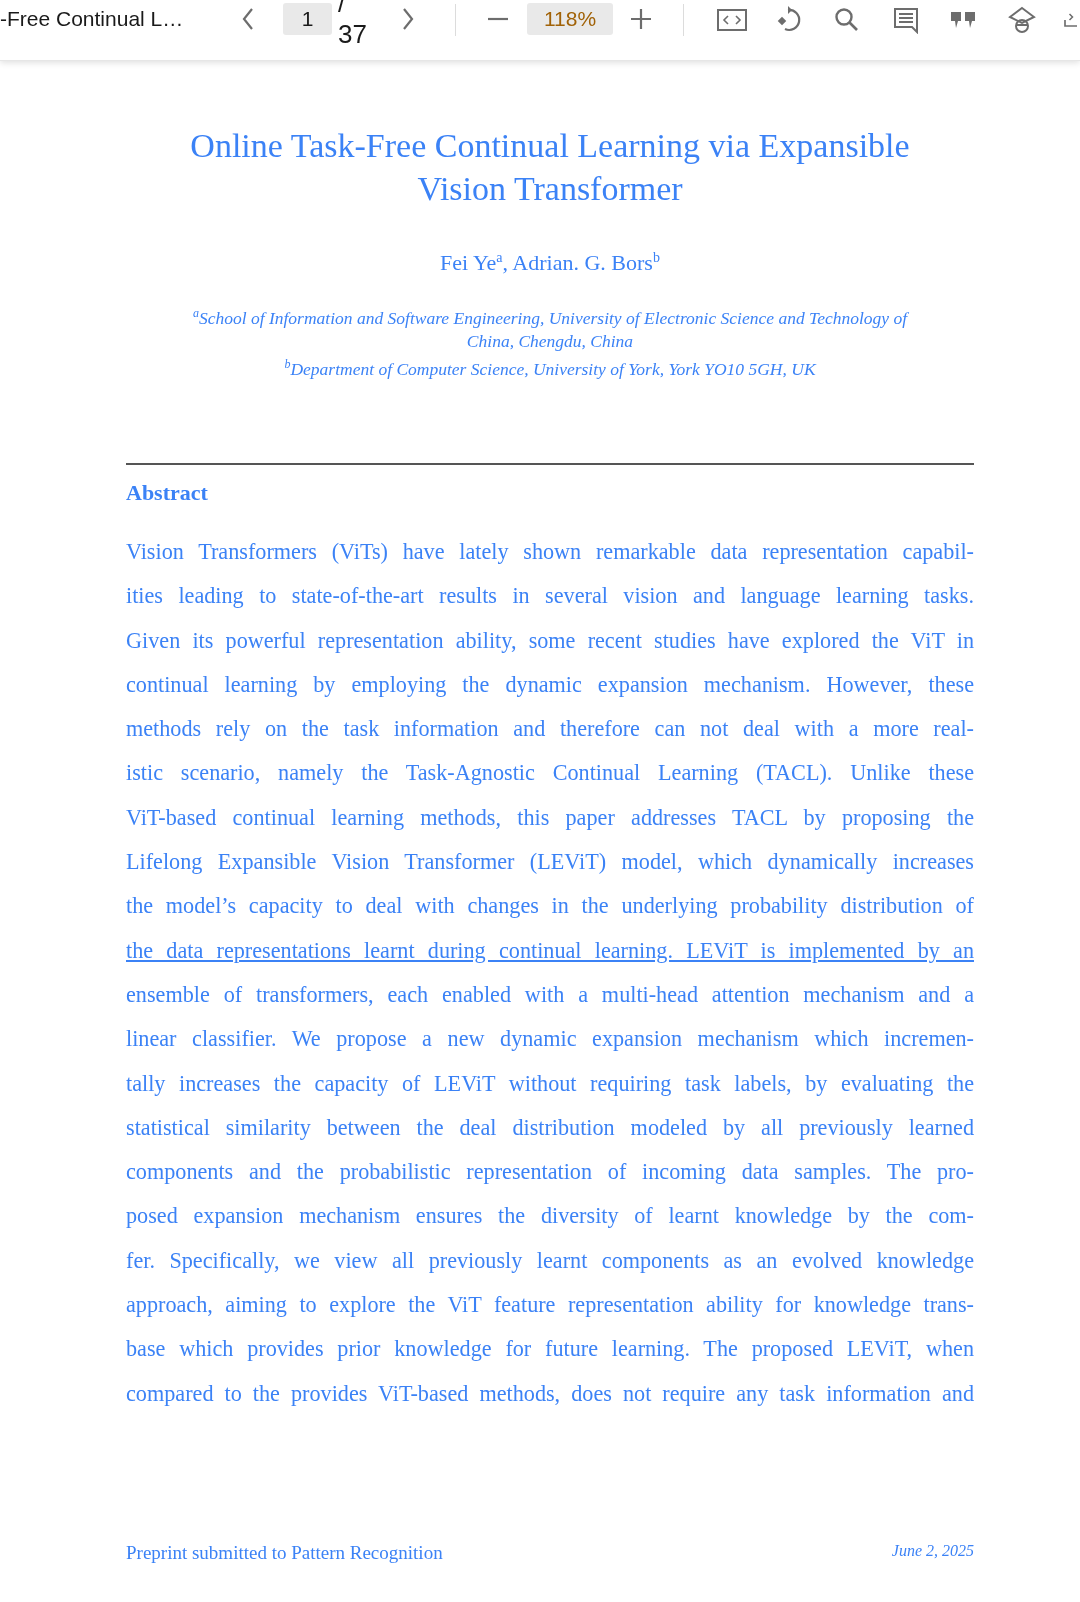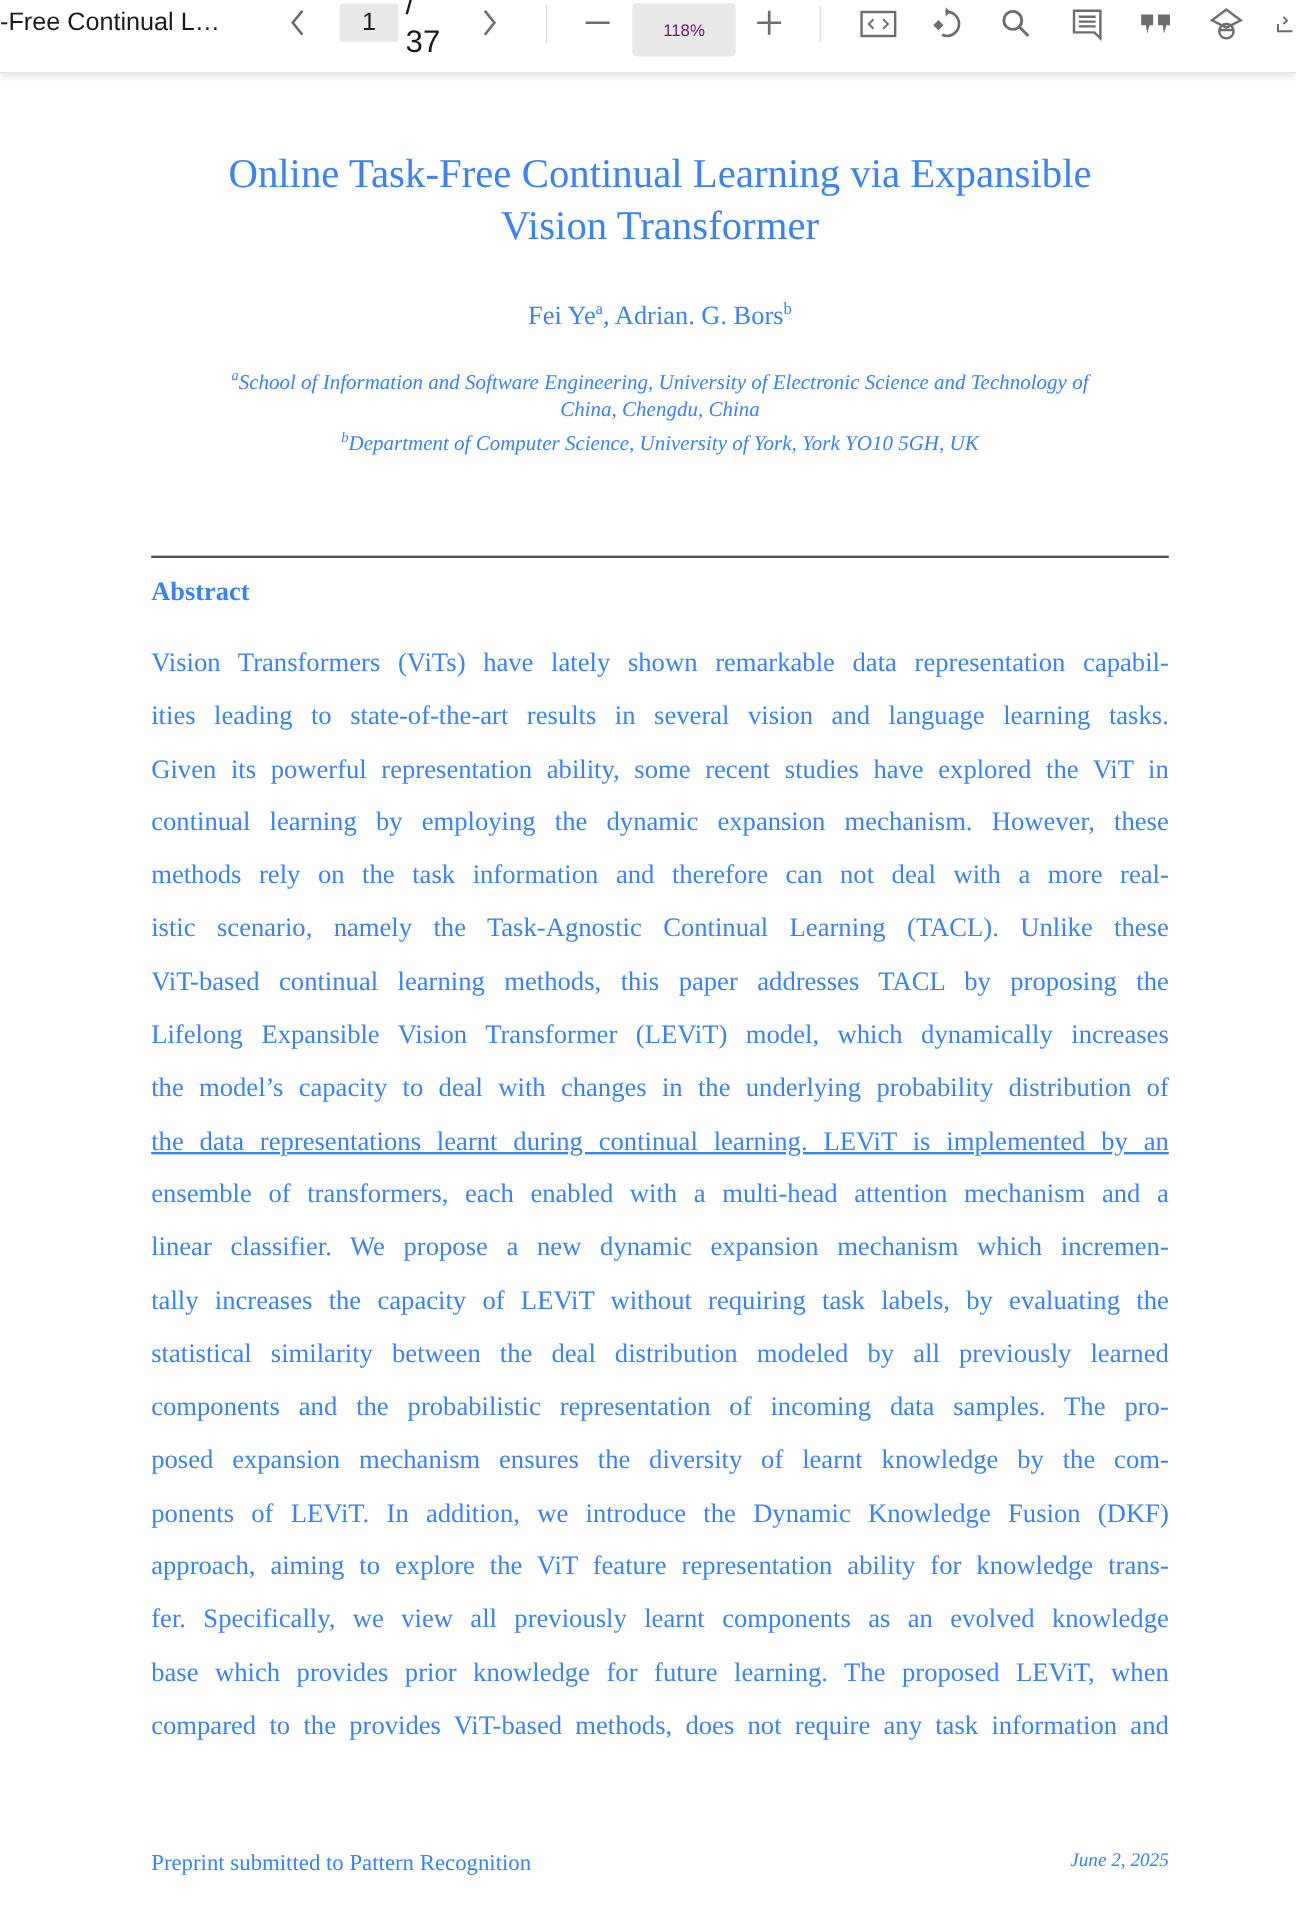--- a/index.html
+++ b/index.html
@@ -19,23 +19,23 @@
   .tb-item { position: absolute; top: 0; height: 38px; display: flex; align-items: center; justify-content: center; }
   .doc-title { left: 0; font-size: 21px; color: #1a1a1a; white-space: nowrap; }
   .page-input {
     position: absolute; top: 3px; left: 283px; width: 49px; height: 32px;
     background: #e9e9e9; border-radius: 3px;
     font-size: 21px; color: #1a1a1a; display: flex; align-items: center; justify-content: center;
   }
   .page-total { font-size: 26px; color: #1a1a1a; }
   .sep { position: absolute; top: 4px; width: 1px; height: 32px; background: #dcdcdc; }
   .zoom-val {
-    position: absolute; top: 3px; left: 527px; width: 86px; height: 44px;
+    position: absolute; top: 3px; left: 527px; width: 86px; height: 32px;
     background: #e9e9e9; border-radius: 3px;
-    font-size: 14px; color: #701a75; display: flex; align-items: center; justify-content: center;
+    font-size: 21px; color: #a16207; display: flex; align-items: center; justify-content: center;
   }
   .icon-btn { position: absolute; top: 3px; width: 36px; height: 34px; display: flex; align-items: center; justify-content: center; }
   .icon-btn svg { display: block; }
 
   .page {
     position: absolute; left: 0; top: 60px; width: 1080px; height: 1270px;
     font-family: "Liberation Serif", serif; color: #3b82f6;
   }
   .title {
     position: absolute; left: 0; width: 1100px; top: 64px;
@@ -181,22 +181,21 @@
       <div class="abstract-line" style="white-space: nowrap; display: block;"><span>ViT-based continual learning methods, this paper addresses TACL by proposing the</span></div>
       <div class="abstract-line" style="white-space: nowrap; display: block;"><span>Lifelong Expansible Vision Transformer (LEViT) model, which dynamically increases</span></div>
       <div class="abstract-line" style="white-space: nowrap; display: block;"><span>the model’s capacity to deal with changes in the underlying probability distribution of</span></div>
       <div class="abstract-line" style="white-space: nowrap; display: block; text-decoration: underline;"><span>the data representations learnt during continual learning. LEViT is implemented by an</span></div>
       <div class="abstract-line" style="white-space: nowrap; display: block;"><span>ensemble of transformers, each enabled with a multi-head attention mechanism and a</span></div>
       <div class="abstract-line" style="white-space: nowrap; display: block;"><span>linear classifier. We propose a new dynamic expansion mechanism which incremen-</span></div>
       <div class="abstract-line" style="white-space: nowrap; display: block;"><span>tally increases the capacity of LEViT without requiring task labels, by evaluating the</span></div>
       <div class="abstract-line" style="white-space: nowrap; display: block;"><span>statistical similarity between the deal distribution modeled by all previously learned</span></div>
       <div class="abstract-line" style="white-space: nowrap; display: block;"><span>components and the probabilistic representation of incoming data samples. The pro-</span></div>
       <div class="abstract-line" style="white-space: nowrap; display: block;"><span>posed expansion mechanism ensures the diversity of learnt knowledge by the com-</span></div>
-      <div class="abstract-line" style="white-space: nowrap; display: block;"><span>ponents of LEViT. In addition, we introduce the Dynamic Knowledge Fusion (DKF)</span></div>
+      <div class="abstract-line" style="white-space: nowrap; display: block;"><span>fer. Specifically, we view all previously learnt components as an evolved knowledge</span></div>
       <div class="abstract-line" style="white-space: nowrap; display: block;"><span>approach, aiming to explore the ViT feature representation ability for knowledge trans-</span></div>
-      <div class="abstract-line" style="white-space: nowrap; display: block;"><span>fer. Specifically, we view all previously learnt components as an evolved knowledge</span></div>
       <div class="abstract-line" style="white-space: nowrap; display: block;"><span>base which provides prior knowledge for future learning. The proposed LEViT, when</span></div>
       <div class="abstract-line" style="white-space: nowrap; display: block;"><span>compared to the provides ViT-based methods, does not require any task information and</span></div>
     </div>
 
   <div class="footer-left">Preprint submitted to Pattern Recognition</div>
   <div class="footer-right">June 2, 2025</div>
 </div>
 
 </body></html>

